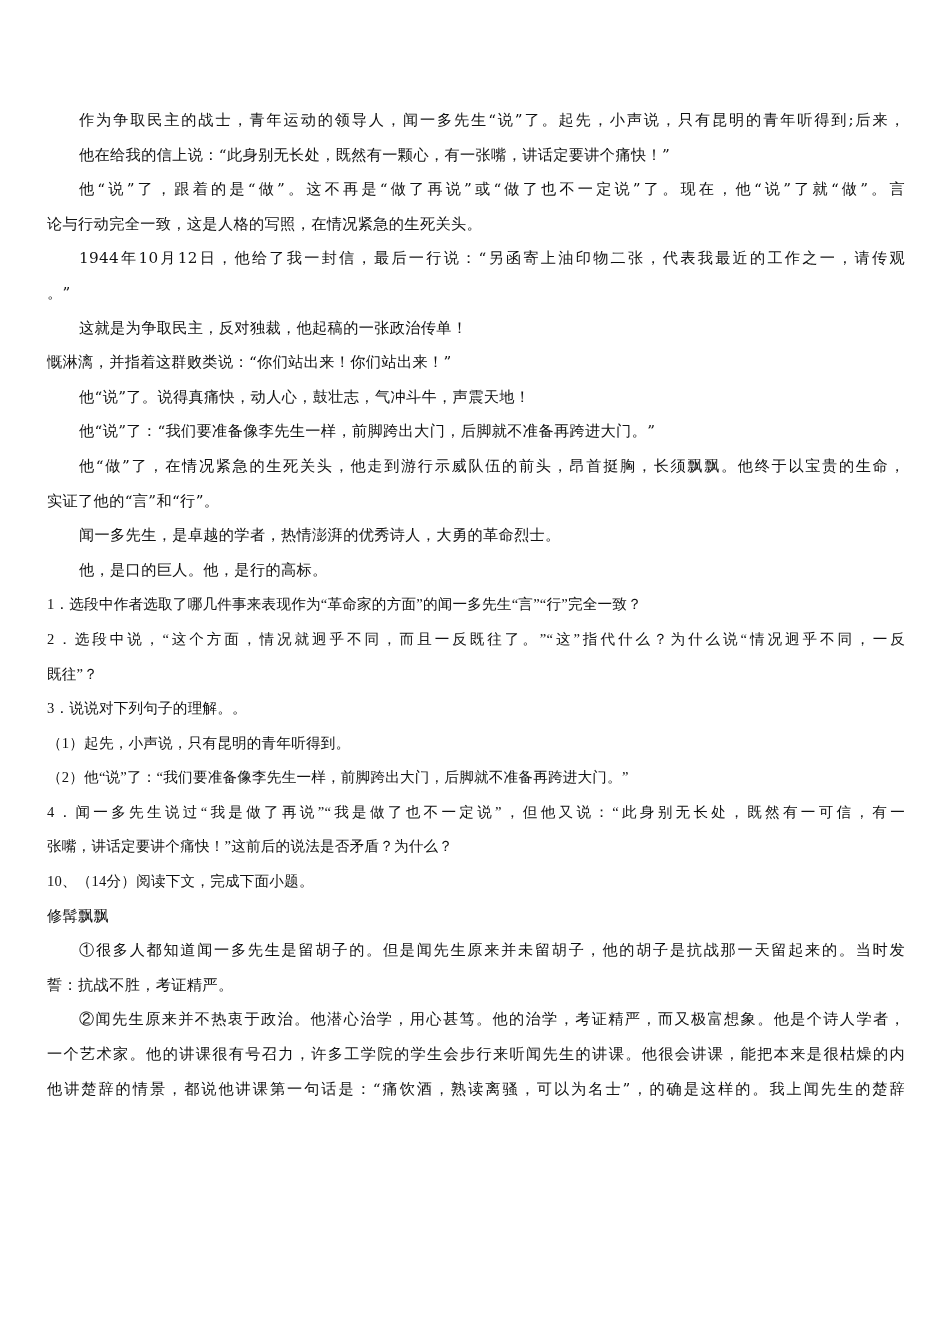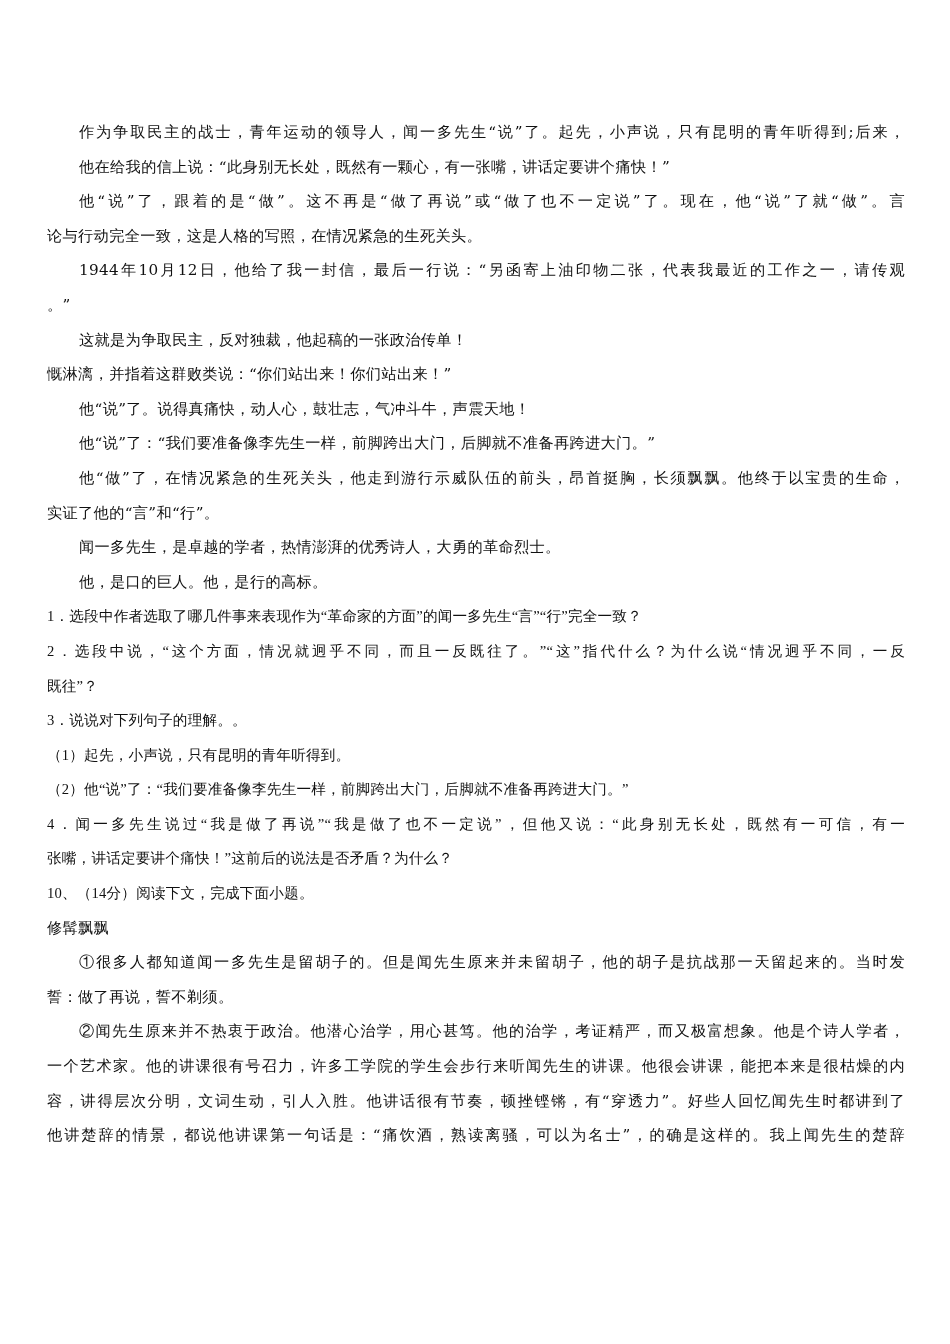--- a/index.html
+++ b/index.html
@@ -1,18 +1,18 @@
 <!DOCTYPE html>
 <html><head>
 <meta charset="utf-8">
 <style>
   html, body { margin: 0; padding: 0; background: #ffffff; }
   body { width: 950px; height: 1344px; position: relative; overflow: hidden;
          font-family: "DejaVu Serif", "Liberation Serif", serif; color: #111; }
-  .page { position: absolute; left: 47px; top: 115px; width: 858px; }
+  .page { position: absolute; left: 47px; top: 103px; width: 858px; }
   .line { position: relative; height: 34.6px; line-height: 34.6px; font-size: 15.2px;
           white-space: nowrap; overflow: visible; letter-spacing: 0.35px; }
   .indent { padding-left: 32px; }
   .qline { font-family: Liberation Serif, serif; font-size: 14.6px; letter-spacing: 0.2px; }
   .sub { padding-left: 0; }
   .justify { text-align: justify; text-align-last: justify; }
 </style>
 </head>
 <body>
 
@@ -73,22 +73,21 @@
   </div>
   <div>
     <div class="line qline justify">4．闻一多先生说过“我是做了再说”“我是做了也不一定说”，但他又说：“此身别无长处，既然有一可信，有一</div>
     <div class="line qline">张嘴，讲话定要讲个痛快！”这前后的说法是否矛盾？为什么？</div>
   </div>
 
   <div class="line qline">10、（14分）阅读下文，完成下面小题。</div>
   <div class="line">修髯飘飘</div>
   <div>
     <div class="line indent justify">①很多人都知道闻一多先生是留胡子的。但是闻先生原来并未留胡子，他的胡子是抗战那一天留起来的。当时发</div>
-    <div class="line">誓：做了再说，誓不剃须。</div>
+    <div class="line">誓：抗战不胜，考证精严。</div>
   </div>
   <div>
     <div class="line indent justify">②闻先生原来并不热衷于政治。他潜心治学，用心甚笃。他的治学，考证精严，而又极富想象。他是个诗人学者，</div>
     <div class="line justify">一个艺术家。他的讲课很有号召力，许多工学院的学生会步行来听闻先生的讲课。他很会讲课，能把本来是很枯燥的内</div>
-    <div class="line justify">容，讲得层次分明，文词生动，引人入胜。他讲话很有节奏，顿挫铿锵，有“穿透力”。好些人回忆闻先生时都讲到了</div>
     <div class="line justify">他讲楚辞的情景，都说他讲课第一句话是：“痛饮酒，熟读离骚，可以为名士”，的确是这样的。我上闻先生的楚辞</div>
   </div>
 
 </div>
 
 </body></html>

